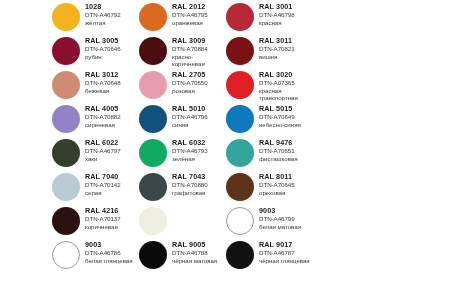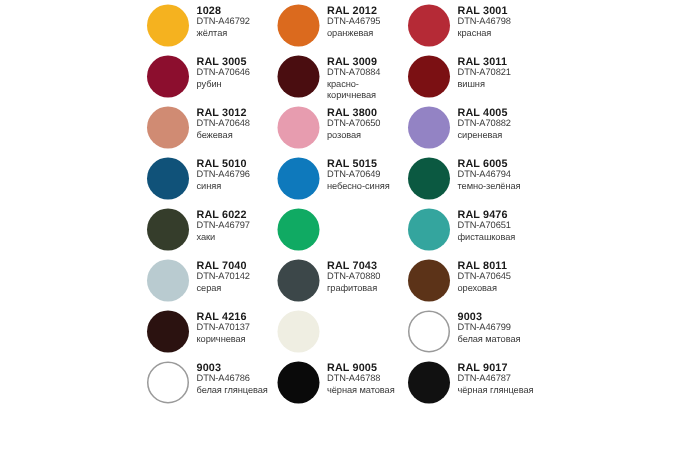--- a/index.html
+++ b/index.html
@@ -13,21 +13,21 @@
     overflow: hidden;
     font-family: "Liberation Sans", sans-serif;
     -webkit-font-smoothing: antialiased;
   }
 
   #chart {
     position: relative;
     width: 460px;
     height: 307px;
     box-sizing: border-box;
-    padding-left: 98px;
+    padding-left: 52px;
     padding-top: 2px;
   }
 
   .grid {
     display: grid;
     grid-template-columns: 87px 87px 87px;
     grid-auto-rows: 34px;
     column-gap: 0px;
     row-gap: 0px;
   }
@@ -139,23 +139,32 @@
         <div class="swatch" style="background: rgb(208, 139, 115);"></div>
         <div class="labels">
           <span class="ral">RAL 3012</span>
           <span class="dtn">DTN-A70648</span>
           <span class="name">бежевая</span>
         </div>
       </div>
       <div class="cell">
         <div class="swatch" style="background: rgb(231, 156, 175);"></div>
         <div class="labels">
-          <span class="ral">RAL 3800</span>
+          <span class="ral">RAL 2705</span>
           <span class="dtn">DTN-A70650</span>
           <span class="name">розовая</span>
+        </div>
+      </div>
+      <div class="cell">
+        <div class="swatch" style="background: rgb(224, 30, 38);"></div>
+        <div class="labels">
+          <span class="ral">RAL 3020</span>
+          <span class="dtn">DTN-A07365</span>
+          <span class="name">красная
+транспортная</span>
         </div>
       </div>
       <div class="cell">
         <div class="swatch" style="background: rgb(147, 131, 196);"></div>
         <div class="labels">
           <span class="ral">RAL 4005</span>
           <span class="dtn">DTN-A70882</span>
           <span class="name">сиреневая</span>
         </div>
       </div>
@@ -169,37 +178,34 @@
       </div>
       <div class="cell">
         <div class="swatch" style="background: rgb(14, 121, 188);"></div>
         <div class="labels">
           <span class="ral">RAL 5015</span>
           <span class="dtn">DTN-A70649</span>
           <span class="name">небесно-синяя</span>
         </div>
       </div>
       <div class="cell">
-        <div class="swatch" style="background: rgb(11, 89, 65);"></div>
-        <div class="labels">
-          <span class="ral">RAL 6005</span>
-          <span class="dtn">DTN-A46794</span>
-          <span class="name">темно-зелёная</span>
-        </div>
-      </div>
-      <div class="cell">
         <div class="swatch" style="background: rgb(53, 61, 43);"></div>
         <div class="labels">
           <span class="ral">RAL 6022</span>
           <span class="dtn">DTN-A46797</span>
           <span class="name">хаки</span>
         </div>
       </div>
       <div class="cell">
         <div class="swatch" style="background: rgb(16, 170, 99);"></div>
+        <div class="labels">
+          <span class="ral">RAL 6032</span>
+          <span class="dtn">DTN-A46793</span>
+          <span class="name">зелёная</span>
+        </div>
       </div>
       <div class="cell">
         <div class="swatch" style="background: rgb(52, 165, 158);"></div>
         <div class="labels">
           <span class="ral">RAL 9476</span>
           <span class="dtn">DTN-A70651</span>
           <span class="name">фисташковая</span>
         </div>
       </div>
       <div class="cell">

